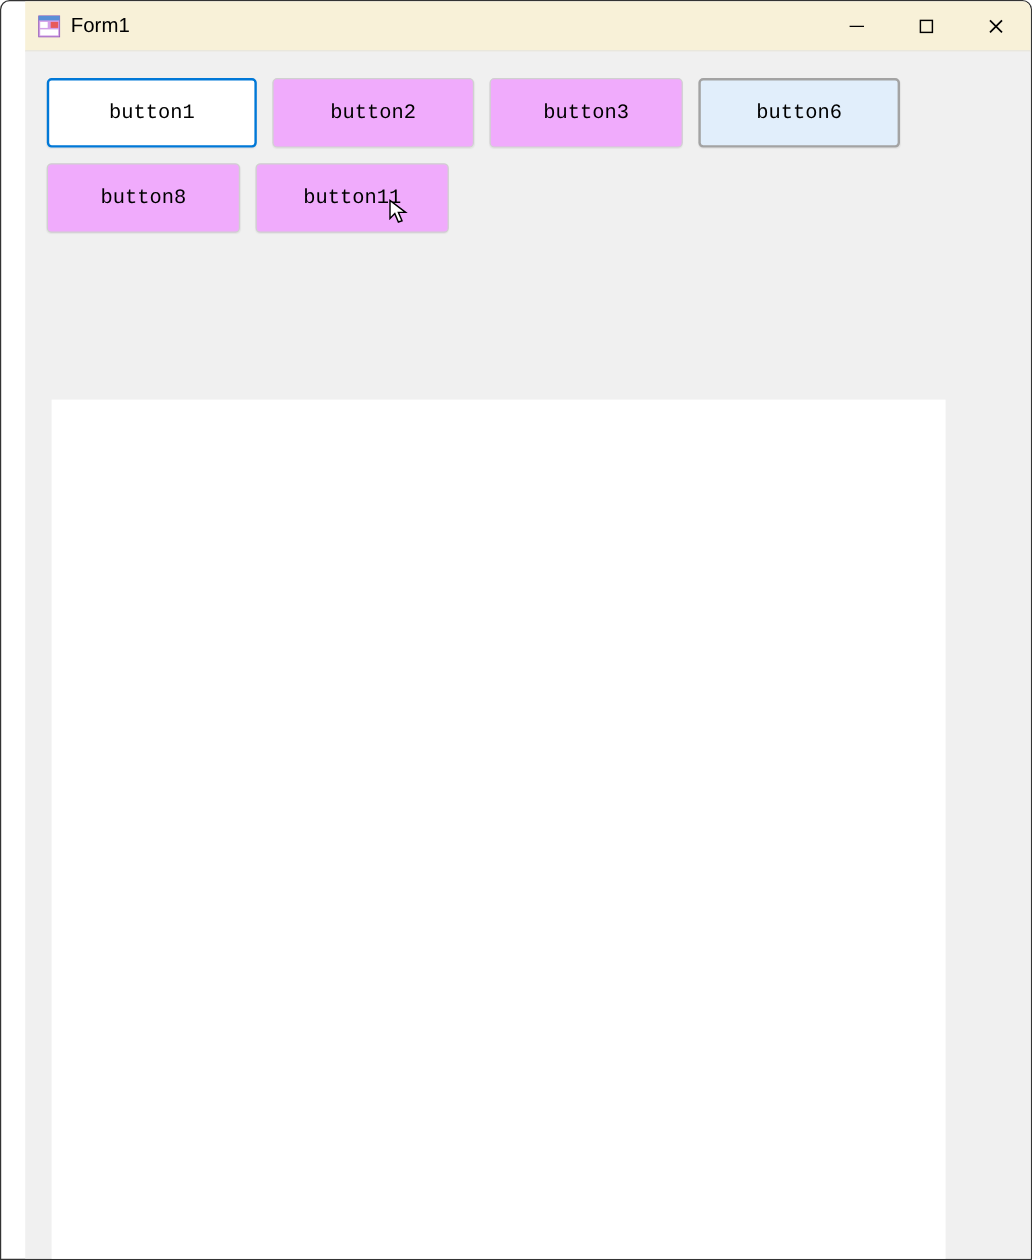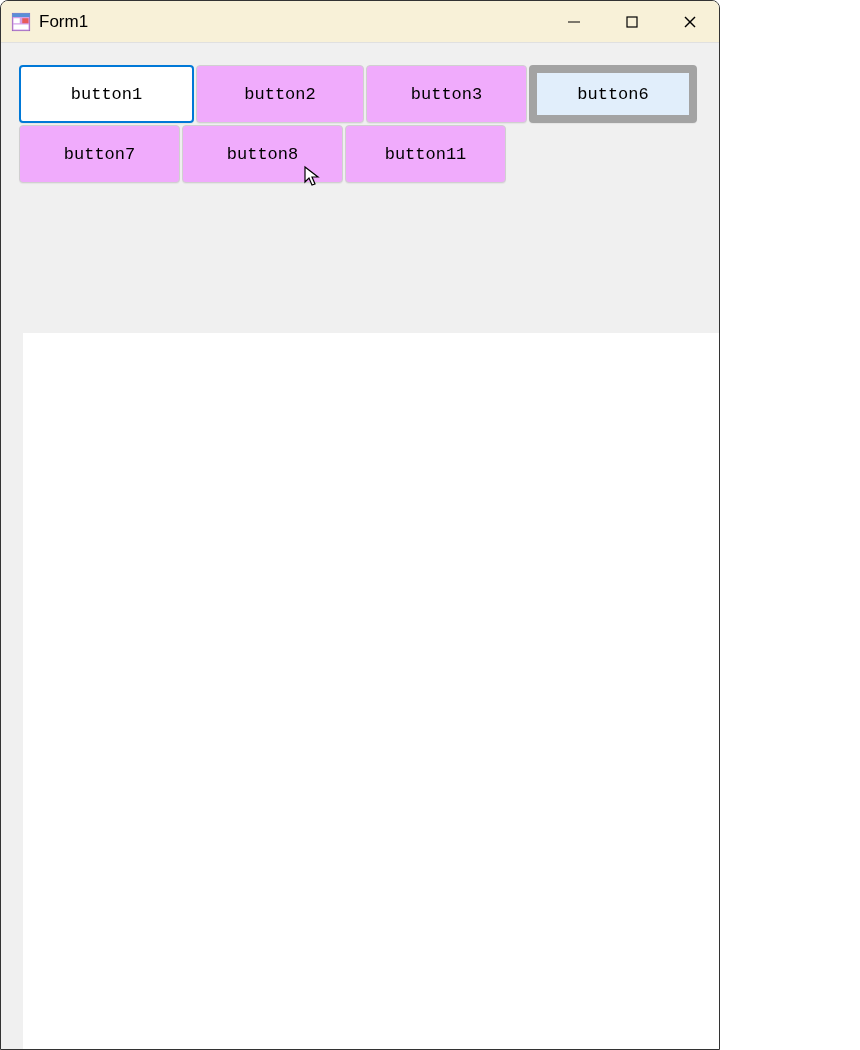--- a/index.html
+++ b/index.html
@@ -8,28 +8,29 @@
       padding: 0;
     }
     body {
       font-family: "Segoe UI", Tahoma, sans-serif;
       background: #ffffff;
       width: 860px;
       height: 1050px;
       overflow: hidden;
     }
     .window {
-      width: 720px;
+      width: 860px;
       height: 1050px;
       background: #ffffff;
       border: 1px solid #333;
       border-radius: 8px 8px 0 0;
       display: flex;
       flex-direction: column;
       overflow: hidden;
+      padding-left: 20px;
     }
     .titlebar {
       height: 42px;
       background: #f8f1d8;
       display: flex;
       align-items: center;
       padding: 0 0 0 10px;
       border-bottom: 1px solid #e0e0e0;
     }
     .titlebar-icon {
@@ -64,21 +65,21 @@
     }
     .client-area {
       flex: 1;
       background: #f0f0f0;
       position: relative;
       padding: 22px 18px;
     }
     .button-grid {
       display: flex;
       flex-wrap: wrap;
-      gap: 2px;
+      gap: 13px;
       width: 730px;
     }
     .app-button {
       width: 175px;
       height: 58px;
       background: #f0abfc;
       border: 1px solid #d0d0d0;
       border-radius: 4px;
       font-family: "SimSun", "Courier New", monospace;
       font-size: 17px;
@@ -88,21 +89,21 @@
       justify-content: center;
       cursor: pointer;
       box-shadow: 0 1px 1px rgba(0,0,0,0.05);
     }
     .app-button.focused {
       border: 2px solid #0078d7;
       background: #ffffff;
     }
     .app-button.hovered {
       background: #e1eefb;
-      border: 8px solid #a3a3a3;
+      border: 2px solid #a3a3a3;
     }
     .narrow {
       width: 161px;
     }
     .wide {
       width: 168px;
     }
     .app-button.hovered.wide {
       width: 168px;
     }
@@ -157,21 +158,20 @@
     </div>
   </div>
 
   <div class="client-area">
     <div class="button-grid">
       <button class="app-button focused">button1</button>
       <button class="app-button wide">button2</button>
       <button class="app-button narrow">button3</button>
 
       <button class="app-button hovered wide">button6</button>
-      <button class="app-button narrow">button7</button>
       <button class="app-button narrow">button8</button>
 
       <button class="app-button narrow">button11</button>
     </div>
 
     <div class="content-panel"></div>
 
     <div class="cursor">
       <svg width="20" height="24" viewBox="0 0 20 24">
         <path d="M 2 2 L 2 17 L 6 13 L 9 20 L 12 19 L 9 12 L 15 12 Z" fill="#fff" stroke="#000" stroke-width="1.2"></path>

